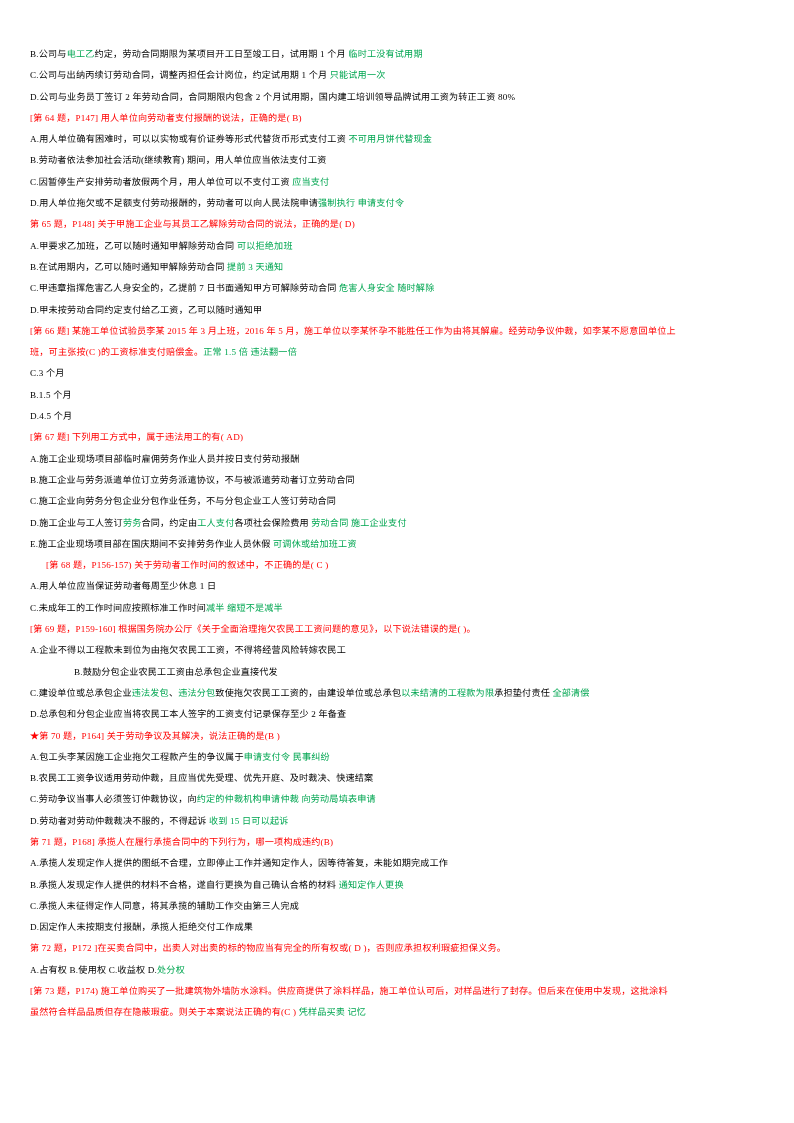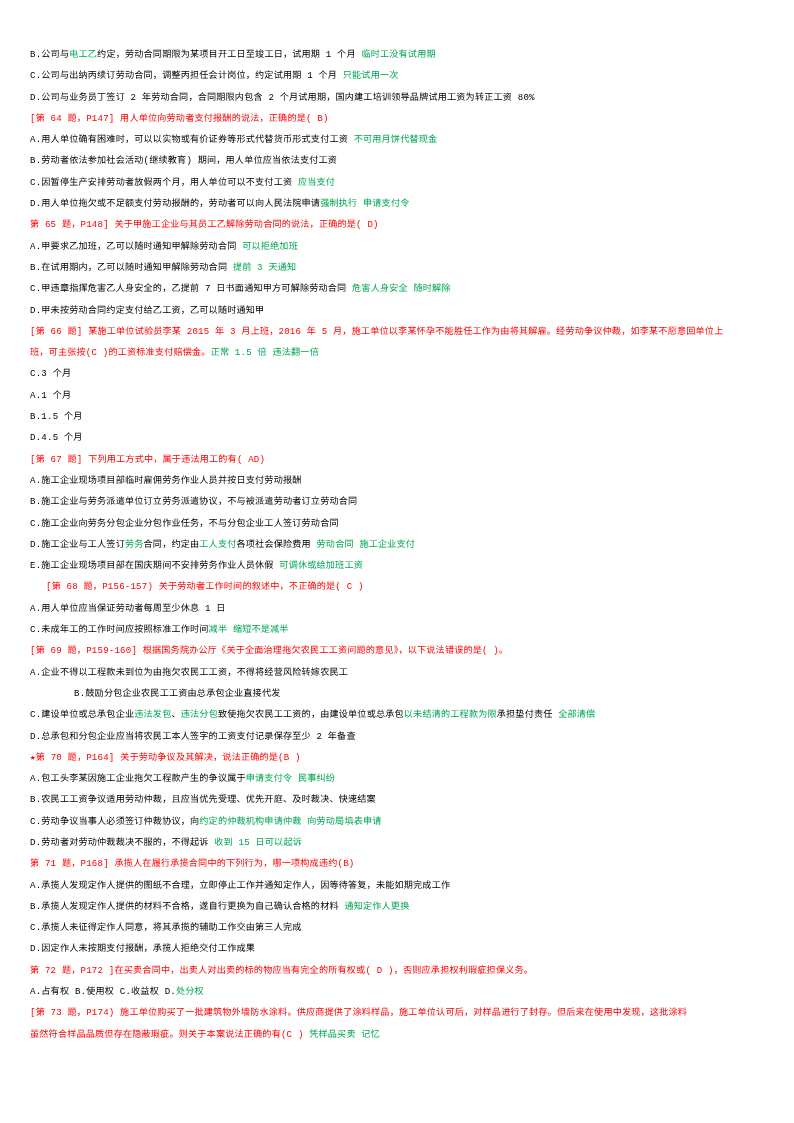--- a/index.html
+++ b/index.html
@@ -23,21 +23,20 @@
     padding: 44px 24px 20px 30px;
     background: #ffffff;
     overflow: hidden;
   }
   .line {
     font-size: 9.1px;
     line-height: 21.3px;
     white-space: nowrap;
     letter-spacing: 0.2px;
     color: #000000;
-    font-family: Liberation Mono, monospace;
   }
   .line.q {
     color: #ff0000;
   }
   .note {
     color: #00a651;
   }
 </style>
 </head>
 <body>
@@ -53,21 +52,20 @@
       <div class="line"><span style="color: rgb(0, 0, 0);">C.因暂停生产安排劳动者放假两个月，用人单位可以不支付工资</span><span style="color: rgb(0, 0, 0);">   </span><span class="note" style="color: rgb(0, 166, 81);">应当支付</span></div>
       <div class="line"><span style="color: rgb(0, 0, 0);">D.用人单位拖欠或不足额支付劳动报酬的，劳动者可以向人民法院申请</span><span class="note" style="color: rgb(0, 166, 81);">强制执行</span><span style="color: rgb(0, 0, 0);">  </span><span class="note" style="color: rgb(0, 166, 81);">申请支付令</span></div>
       <div class="line q"><span style="color: rgb(255, 0, 0);">第 65 题，P148]   关于甲施工企业与其员工乙解除劳动合同的说法，正确的是(  D)</span></div>
       <div class="line"><span style="color: rgb(0, 0, 0);">A.甲要求乙加班，乙可以随时通知甲解除劳动合同</span><span style="color: rgb(0, 0, 0);">   </span><span class="note" style="color: rgb(0, 166, 81); text-align: right;">可以拒绝加班</span></div>
       <div class="line"><span style="color: rgb(0, 0, 0);">B.在试用期内，乙可以随时通知甲解除劳动合同</span><span style="color: rgb(0, 0, 0);">  </span><span class="note" style="color: rgb(0, 166, 81); margin-top: 32px;">提前 3 天通知</span></div>
       <div class="line"><span style="color: rgb(0, 0, 0);">C.甲违章指挥危害乙人身安全的，乙提前 7 日书面通知甲方可解除劳动合同</span><span style="color: rgb(0, 0, 0);">   </span><span class="note" style="color: rgb(0, 166, 81);">危害人身安全 随时解除</span></div>
       <div class="line"><span style="color: rgb(0, 0, 0);">D.甲未按劳动合同约定支付给乙工资，乙可以随时通知甲</span></div>
       <div class="line q"><span style="color: rgb(255, 0, 0);">[第 66 题]   某施工单位试验员李某 2015 年 3 月上班，2016 年 5 月，施工单位以李某怀孕不能胜任工作为由将其解雇。经劳动争议仲裁，如李某不愿意回单位上</span></div>
       <div class="line q"><span style="color: rgb(255, 0, 0);">班，可主张按(C  )的工资标准支付赔偿金。</span><span class="note" style="color: rgb(0, 166, 81);">正常 1.5 倍</span><span style="color: rgb(0, 0, 0);">  </span><span class="note" style="color: rgb(0, 166, 81);">违法翻一倍</span></div>
       <div class="line"><span style="color: rgb(0, 0, 0);">C.3 个月</span></div>
-      <div class="line"><span style="color: rgb(0, 0, 0);">A.1 个月</span></div>
       <div class="line"><span style="color: rgb(0, 0, 0);">B.1.5 个月</span></div>
       <div class="line"><span style="color: rgb(0, 0, 0);">D.4.5 个月</span></div>
       <div class="line q"><span style="color: rgb(255, 0, 0);">[第 67 题]   下列用工方式中，属于违法用工的有(  AD)</span></div>
       <div class="line"><span style="color: rgb(0, 0, 0);">A.施工企业现场项目部临时雇佣劳务作业人员并按日支付劳动报酬</span></div>
       <div class="line"><span style="color: rgb(0, 0, 0);">B.施工企业与劳务派遣单位订立劳务派遣协议，不与被派遣劳动者订立劳动合同</span></div>
       <div class="line"><span style="color: rgb(0, 0, 0);">C.施工企业向劳务分包企业分包作业任务，不与分包企业工人签订劳动合同</span></div>
       <div class="line"><span style="color: rgb(0, 0, 0);">D.施工企业与工人签订</span><span class="note" style="color: rgb(0, 166, 81);">劳务</span><span style="color: rgb(0, 0, 0);">合同，约定由</span><span class="note" style="color: rgb(0, 166, 81);">工人支付</span><span style="color: rgb(0, 0, 0);">各项社会保险费用</span><span style="color: rgb(0, 0, 0);">   </span><span class="note" style="color: rgb(0, 166, 81);">劳动合同  施工企业支付</span></div>
       <div class="line"><span style="color: rgb(0, 0, 0);">E.施工企业现场项目部在国庆期间不安排劳务作业人员休假</span><span style="color: rgb(0, 0, 0);">   </span><span class="note" style="color: rgb(0, 166, 81);">可调休或给加班工资</span></div>
       <div class="line q"><span style="color: rgb(255, 0, 0); padding-left: 16px;">[第 68 题，P156-157)   关于劳动者工作时间的叙述中，不正确的是(  C )</span></div>
       <div class="line"><span style="color: rgb(0, 0, 0);">A.用人单位应当保证劳动者每周至少休息 1 日</span></div>

